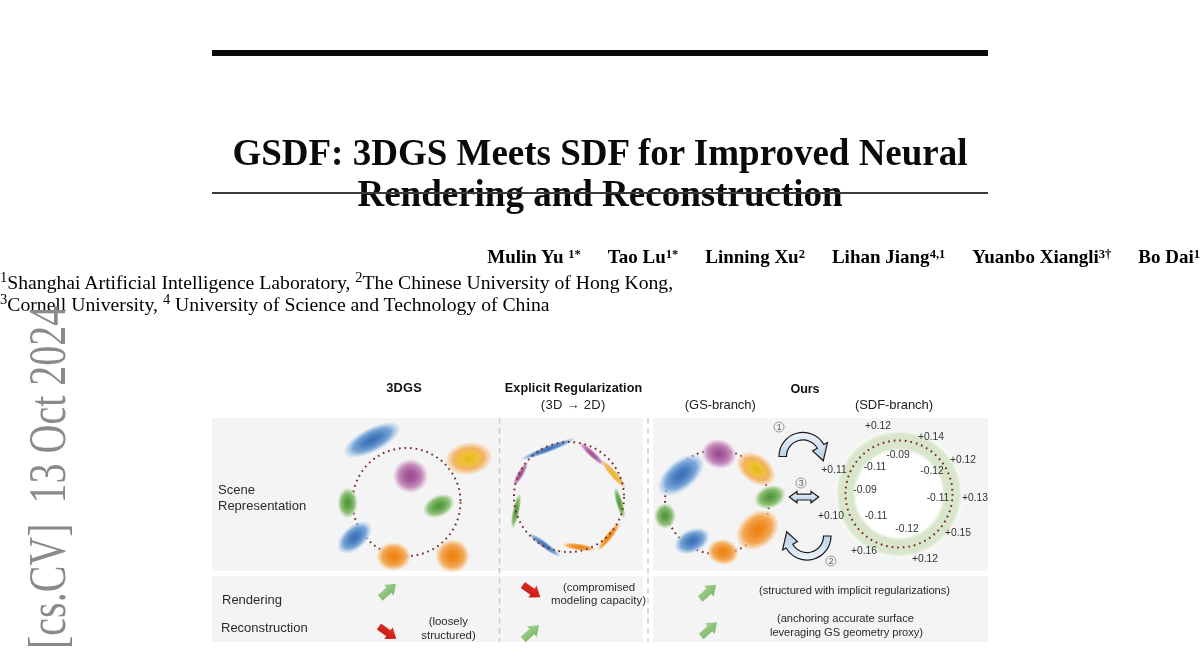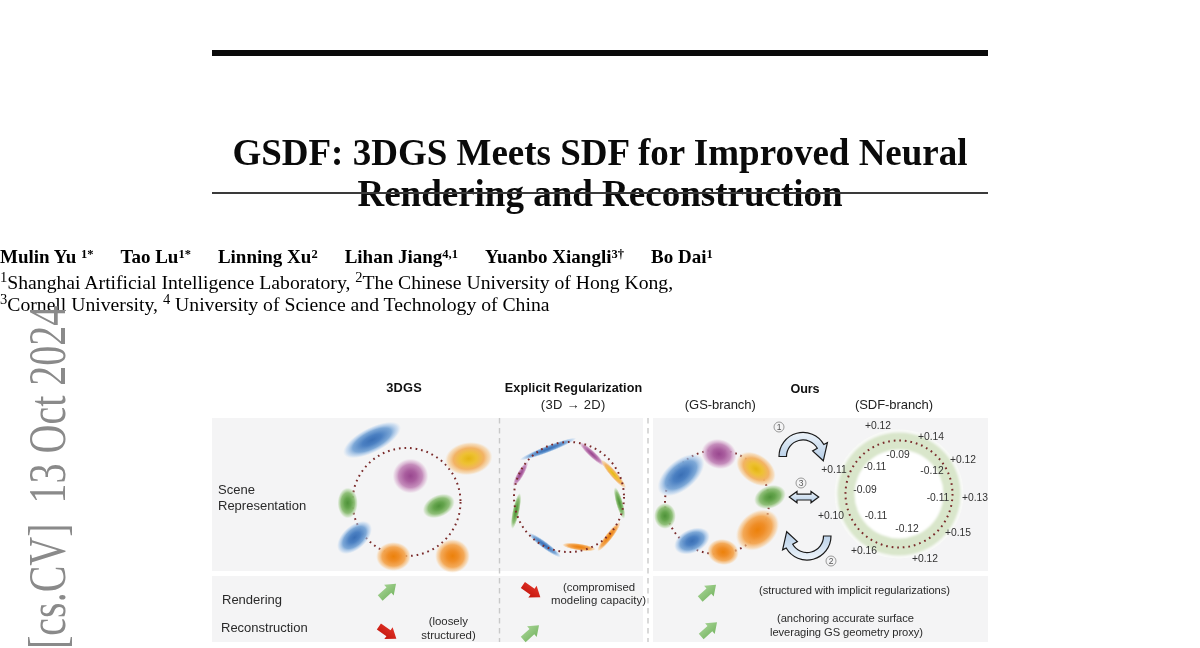--- a/index.html
+++ b/index.html
@@ -2,21 +2,21 @@
 <html><head>
 <meta charset="utf-8">
 <style>
   html,body{margin:0;padding:0;}
   body{width:1200px;height:648px;background:#ffffff;overflow:hidden;position:relative;
        font-family:"Liberation Serif", serif;}
   .bar{position:absolute;left:212px;top:50px;width:776px;height:6px;background:#0a0a0a;}
   .thinline{position:absolute;left:212px;top:192px;width:776px;height:2px;background:#3a3a3a;}
   .title{position:absolute;left:0;top:83.5px;width:1200px;text-align:center;
          font-weight:bold;font-size:37px;line-height:41px;color:#0a0a0a;margin-top:48px;}
-  .authors{position:absolute;left:0;top:247px;width:1200px;text-align:left;
+  .authors{position:absolute;left:0;top:247px;width:1200px;text-align:right;
            font-weight:bold;font-size:19px;line-height:19px;color:#000;}
   .authors span.gap{display:inline-block;width:27px;}
   .affil{position:absolute;left:0;top:270.5px;width:1200px;text-align:left;
          font-size:19.7px;color:#000;line-height:22px;}
   sup{font-size:12.5px;vertical-align:5.5px;line-height:0;}
   .affil sup{font-size:14.5px;vertical-align:7px;}
   .sidebar{position:absolute;left:22px;top:649px;transform:rotate(-90deg) scaleY(1.3);
            transform-origin:0 0;font-size:40px;line-height:40px;color:#8a8a8a;white-space:nowrap;}
 </style>
 </head>

